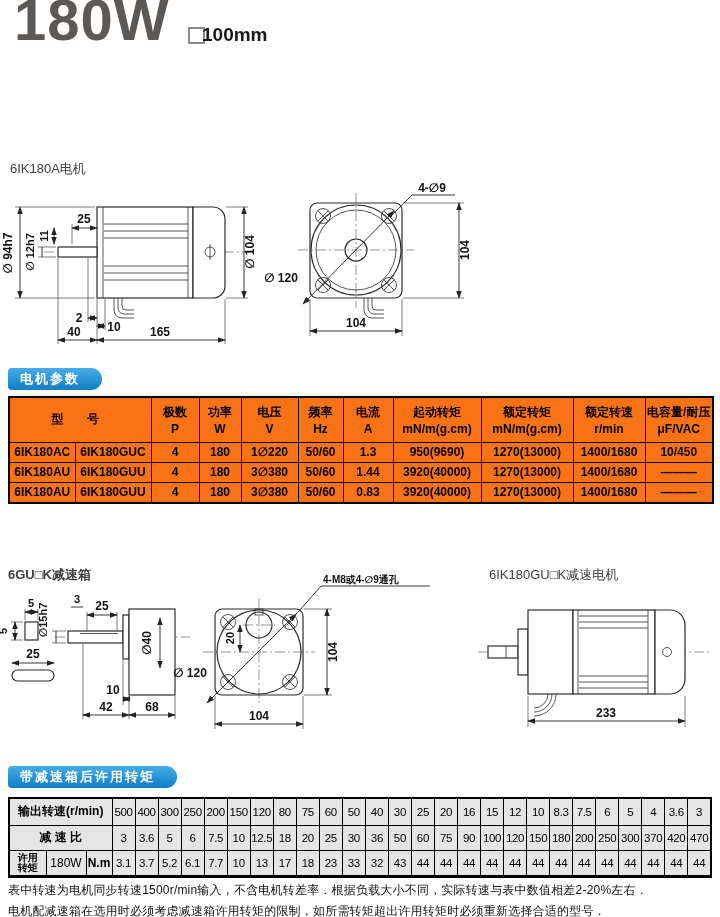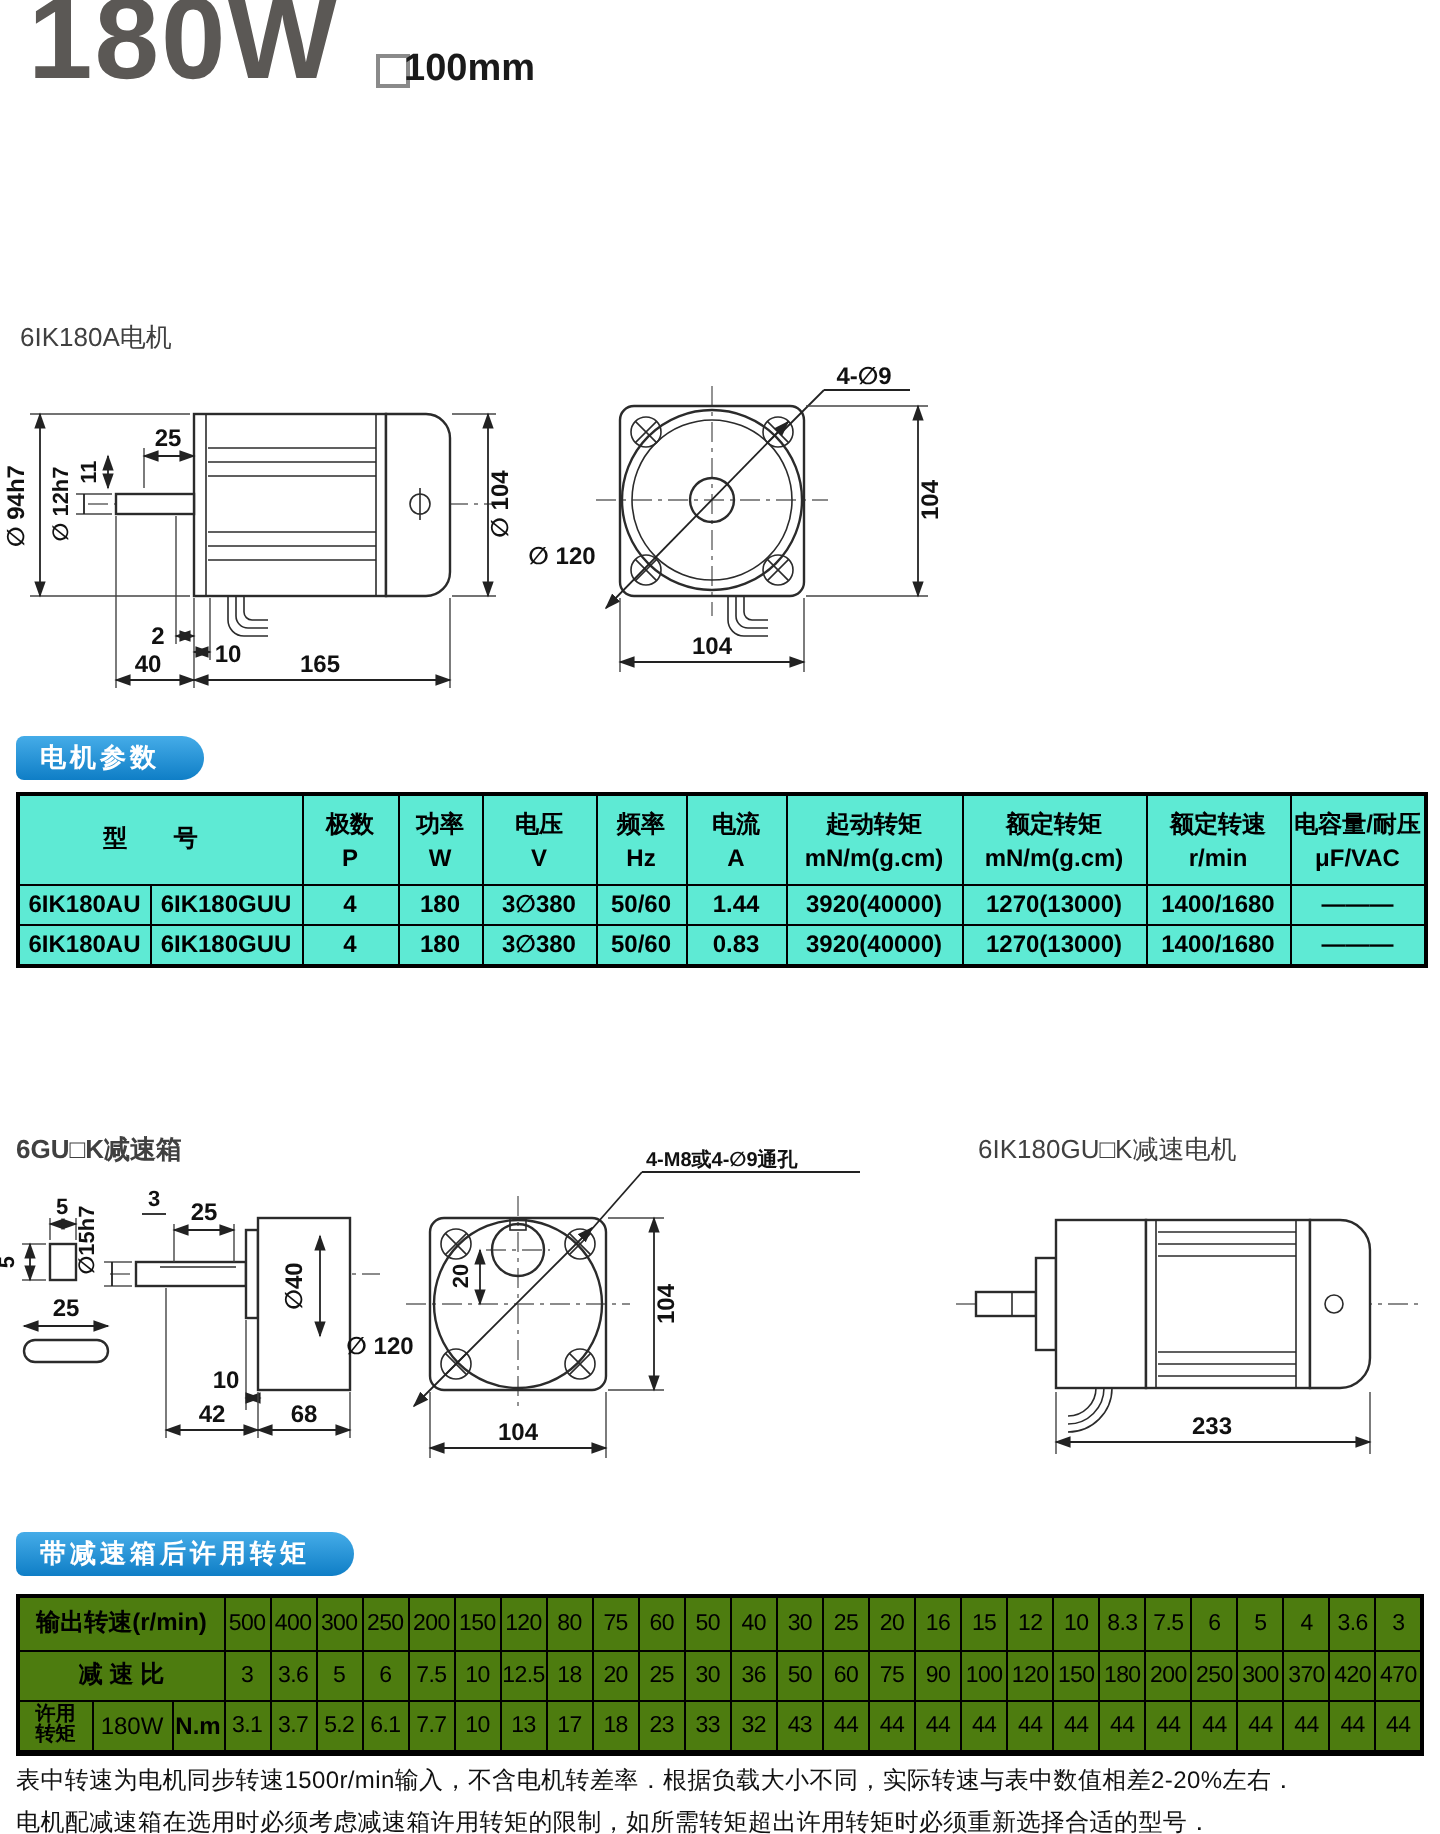--- a/index.html
+++ b/index.html
@@ -18,29 +18,29 @@
   .ol{stroke:#2b2b2b;stroke-width:1.2;fill:#fff}
   .nf{fill:none}
   .tl{stroke:#2b2b2b;stroke-width:0.8;fill:none}
   .cl{stroke:#666;stroke-width:0.7;fill:none;stroke-dasharray:10 3 2 3}
   .ex{stroke:#444;stroke-width:0.7}
   .dl{stroke:#222;stroke-width:0.9;fill:none}
   .dim{font-size:12px;font-weight:bold;fill:#111;font-family:"Liberation Sans","DejaVu Sans",sans-serif}
   .dims{font-size:11px;font-weight:bold;fill:#111;font-family:"Liberation Sans","DejaVu Sans",sans-serif}
   .dimxs{font-size:10px;font-weight:bold;fill:#111;font-family:"Liberation Sans","DejaVu Sans",sans-serif}
   
-  .mtable{position:absolute;border-collapse:collapse;table-layout:fixed;border:2px solid #000;background:#5eead4}
+  .mtable{position:absolute;border-collapse:collapse;table-layout:fixed;border:2px solid #000;background:#f97316}
   .mtable th,.mtable td{border:1px solid #000;text-align:center;vertical-align:middle;padding:0;overflow:hidden}
   .mtable thead tr{height:45px}
   .mtable th{font-size:12px;font-weight:bold}
   .mtable th .h2{display:block;margin-top:1px}
   .mtable th.model-h{letter-spacing:10px}
   .mtable td{height:19px;font-size:12px;font-weight:bold;letter-spacing:0}
   
-  .ttable{position:absolute;border-collapse:collapse;table-layout:fixed;border:2px solid #000;border-bottom:3px solid #000;background:#4d7c0f}
+  .ttable{position:absolute;border-collapse:collapse;table-layout:fixed;border:2px solid #000;border-bottom:3px solid #000;background:#e5e5e5}
   .ttable th,.ttable td{border:1px solid #000;text-align:center;vertical-align:middle;padding:0;overflow:hidden}
   .ttable th{font-size:12px;font-weight:bold}
   .ttable td{font-size:11.5px;font-weight:normal;letter-spacing:-0.3px}
   .ttable tr.r1{height:27px}
   .ttable tr.r2{height:25px}
   .ttable tr.r3{height:26px}
   .ttable th.allow{font-size:10px;line-height:10px;font-weight:bold}
   .ttable th.plain{font-weight:normal;font-size:12px}
   
   .note{position:absolute;font-size:12px;color:#111;white-space:nowrap;letter-spacing:0.2px}
@@ -179,20 +179,33 @@
       <th><span>频率</span><span class="h2">Hz</span></th>
       <th><span>电流</span><span class="h2">A</span></th>
       <th><span>起动转矩</span><span class="h2">mN/m(g.cm)</span></th>
       <th><span>额定转矩</span><span class="h2">mN/m(g.cm)</span></th>
       <th><span>额定转速</span><span class="h2">r/min</span></th>
       <th><span>电容量/耐压</span><span class="h2">μF/VAC</span></th>
     </tr>
   </thead>
   <tbody>
       <tr>
+        <td>6IK180AC</td>
+        <td>6IK180GUC</td>
+        <td>4</td>
+        <td>180</td>
+        <td>1∅220</td>
+        <td>50/60</td>
+        <td>1.3</td>
+        <td>950(9690)</td>
+        <td>1270(13000)</td>
+        <td>1400/1680</td>
+        <td>10/450</td>
+      </tr>
+      <tr>
         <td>6IK180AU</td>
         <td>6IK180GUU</td>
         <td>4</td>
         <td>180</td>
         <td>3∅380</td>
         <td>50/60</td>
         <td>1.44</td>
         <td>3920(40000)</td>
         <td>1270(13000)</td>
         <td>1400/1680</td>

